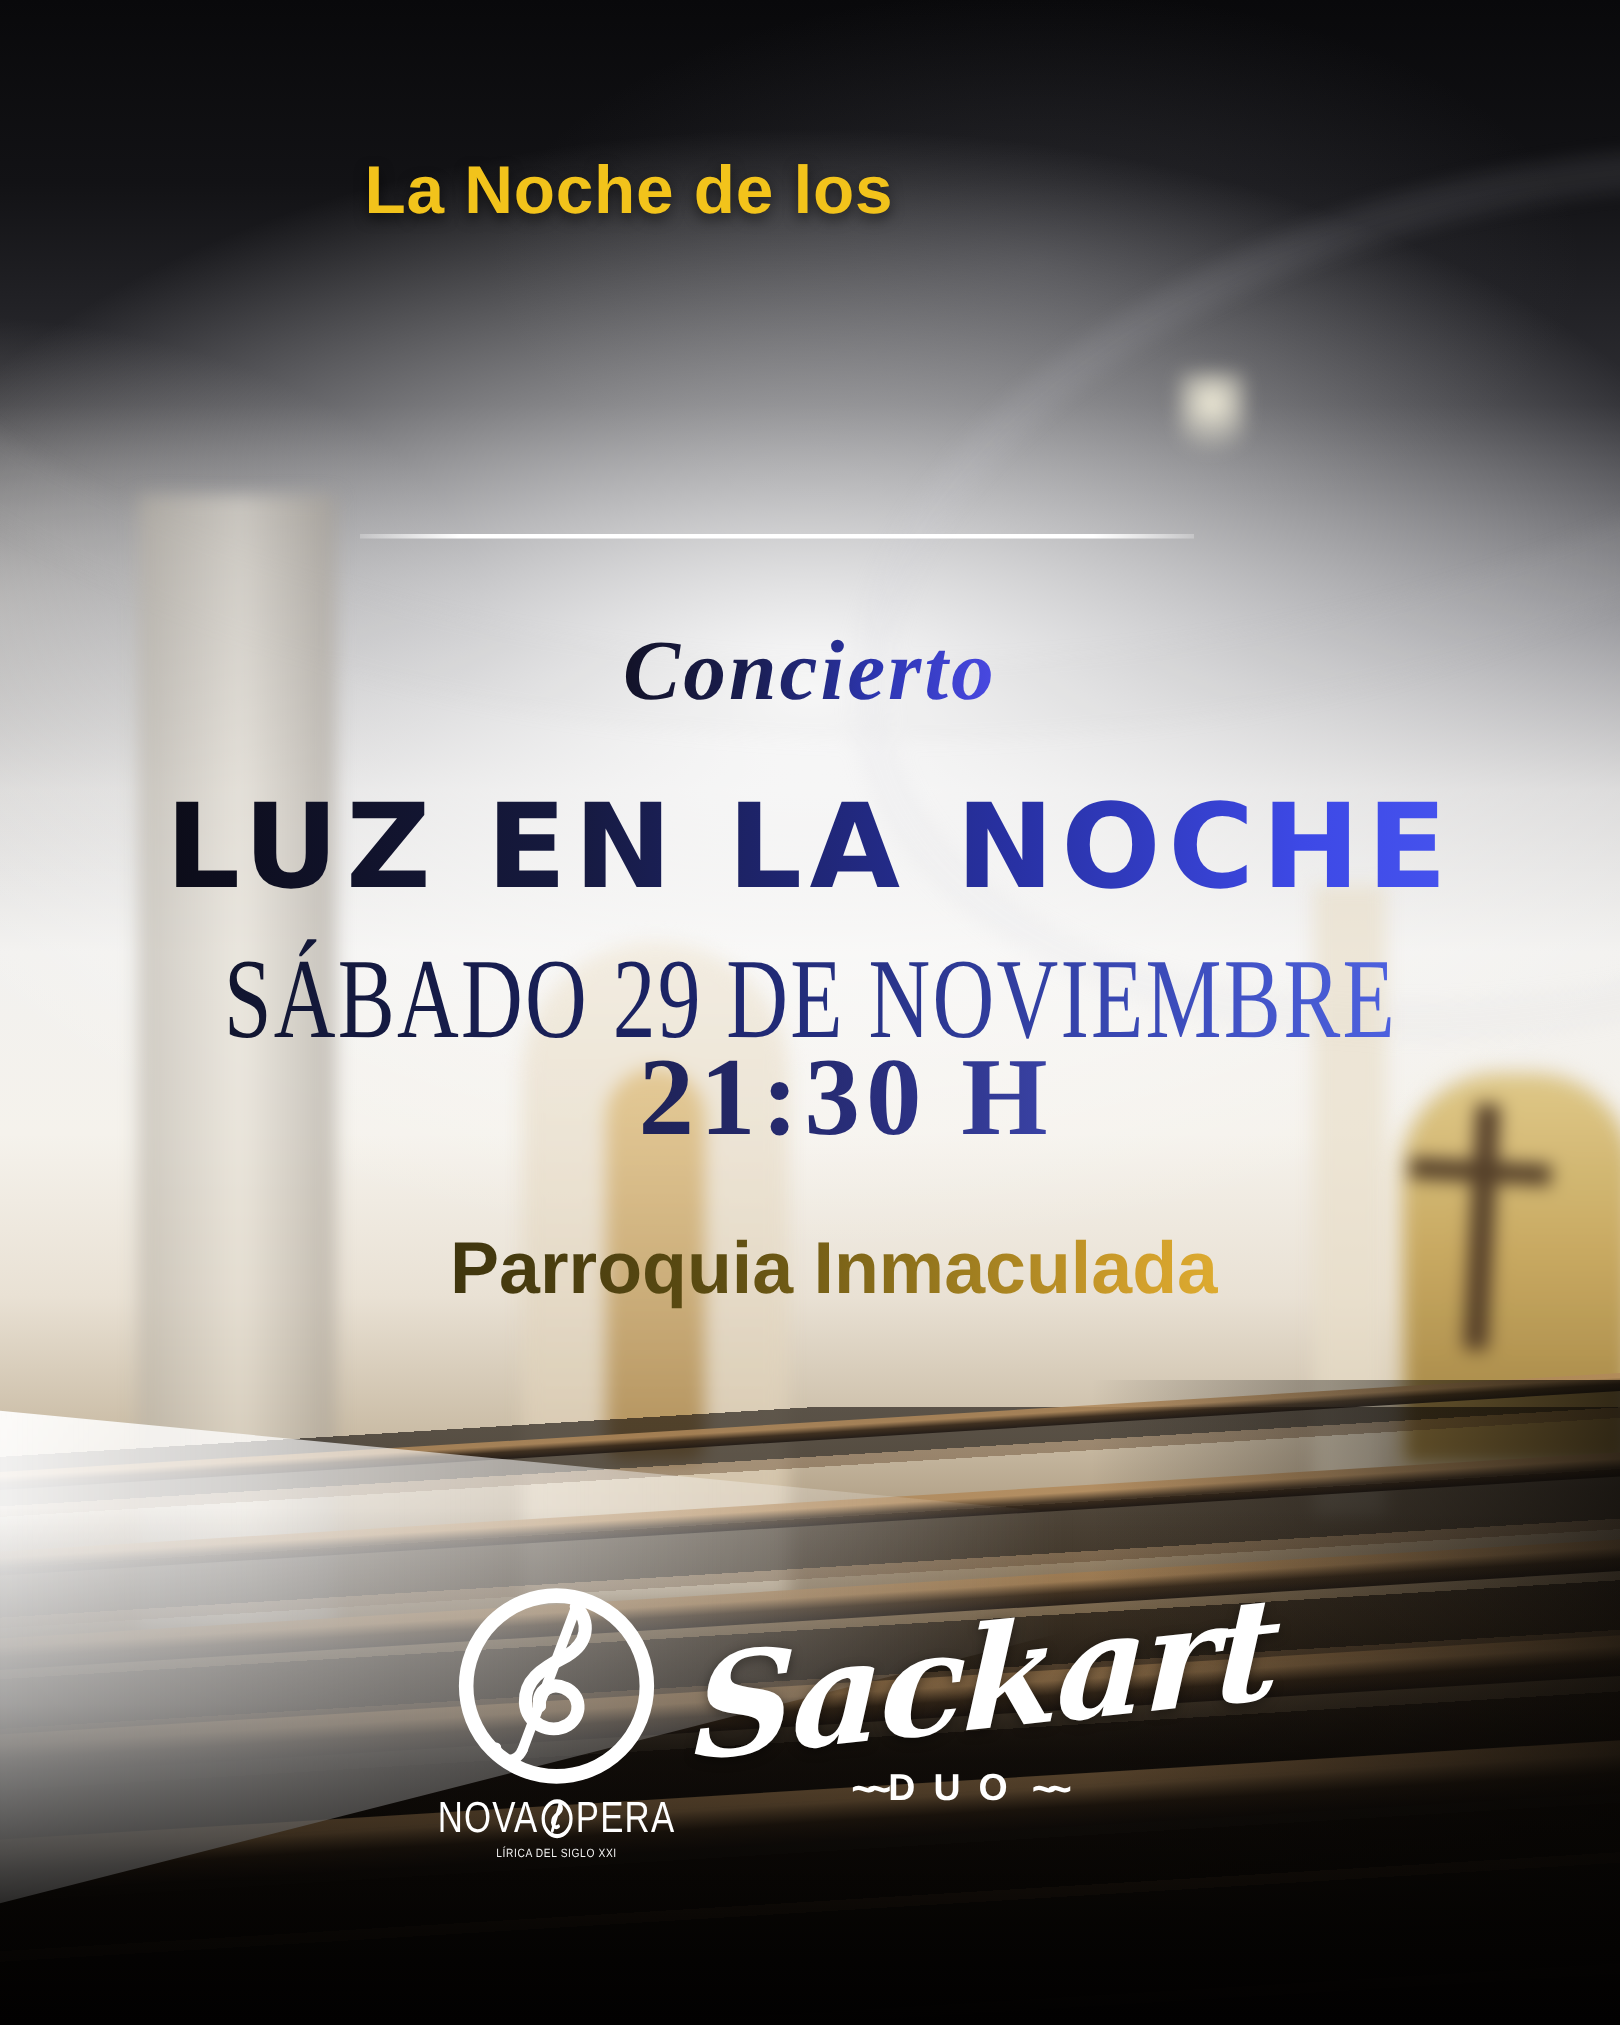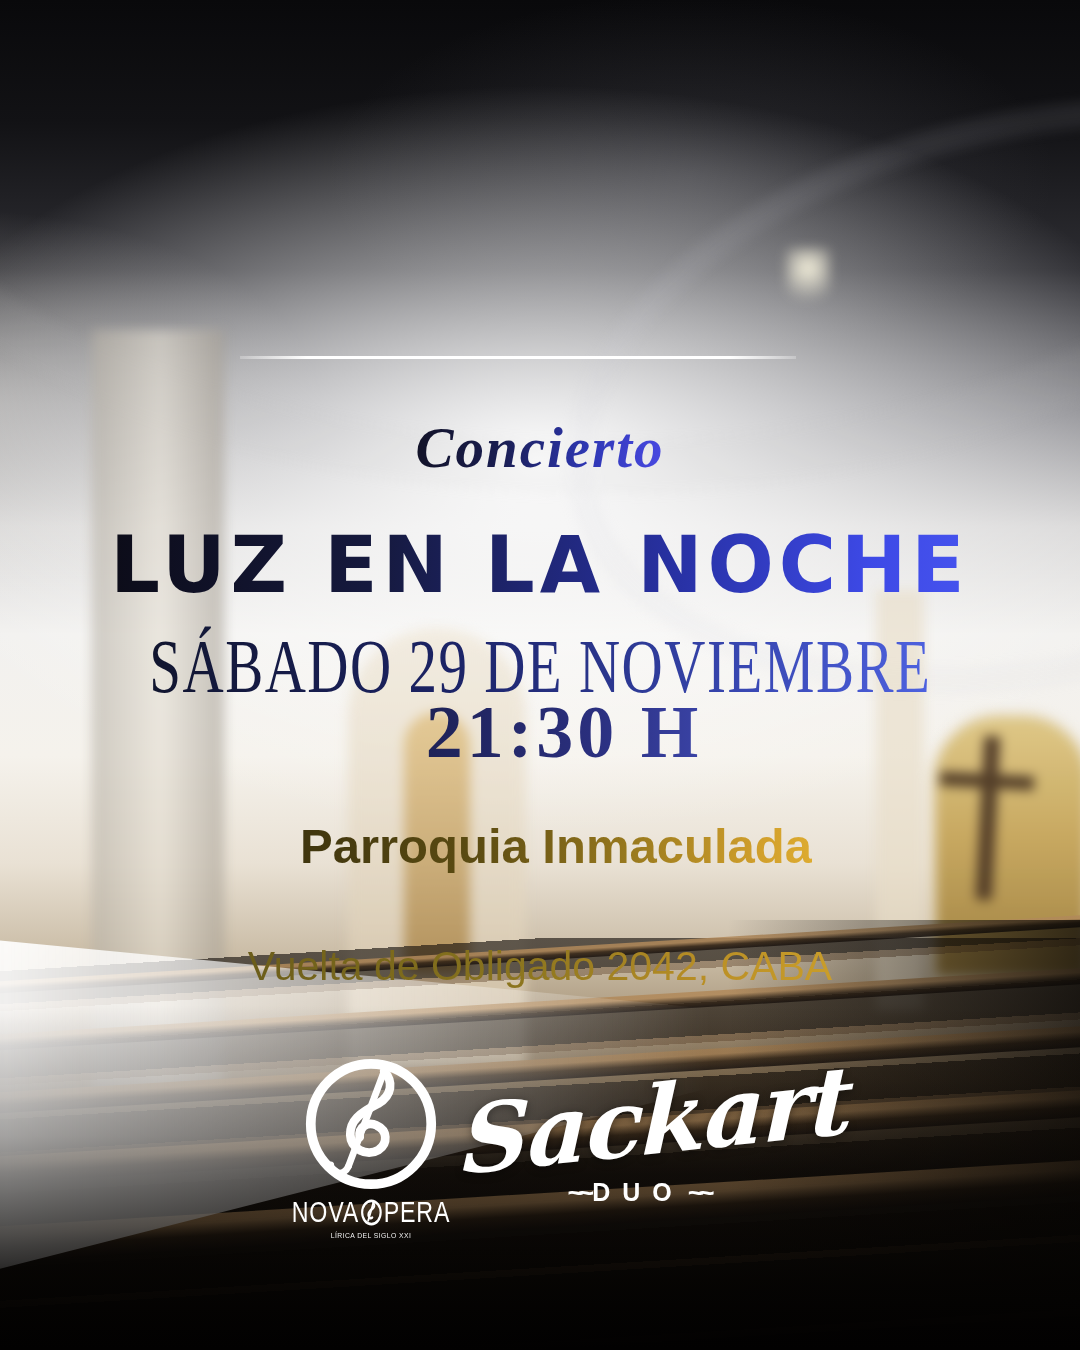--- a/index.html
+++ b/index.html
@@ -118,31 +118,31 @@
   <div class="pew-texture"></div>
   <div class="pew p1"></div>
   <div class="pew p2"></div>
   <div class="pew p3"></div>
   <div class="pew p4"></div>
   <div class="pew p5"></div>
   <div class="light-beam"></div>
   <div class="right-shade"></div>
   <div class="bottom-shade"></div>
 
+  <div class="kicker">La Noche de los</div>
   <div class="divider"></div>
 
   <div class="concierto"><span class="gt grad-concierto">Concierto</span></div>
   <div class="event-name"><span class="gt grad-luz">LUZ EN LA NOCHE</span></div>
   <div class="date-line"><span class="gt grad-date squeeze">SÁBADO 29 DE NOVIEMBRE</span></div>
   <div class="time-line"><span class="gt grad-time">21:30 H</span></div>
 
   <div class="venue">
     <div><span class="gt grad-gold-b">Parroquia Inmaculada</span></div>
   </div>
-  <div class="address"><span class="gt grad-gold-l">Vuelta de Obligado 2042, CABA</span></div>
 
   <div class="nova">
     <div class="nova-circle">
       <svg viewBox="0 0 140 140" width="136" height="136">
         <circle cx="70" cy="70" r="62" fill="none" stroke="#ffffff" stroke-width="10"></circle>
         <g transform="rotate(14 70 70)" stroke="#ffffff" fill="none" stroke-linecap="round">
           <path d="M70 14 L58 118" stroke-width="7"></path>
           <path d="M70 14 C82 22 84 36 72 48 C56 62 48 72 52 86 C56 100 74 104 84 94 C92 85 88 72 76 70 C66 68 58 76 62 86" stroke-width="9"></path>
           <path d="M58 118 C56 130 42 130 40 121" stroke-width="7"></path>
         </g>

